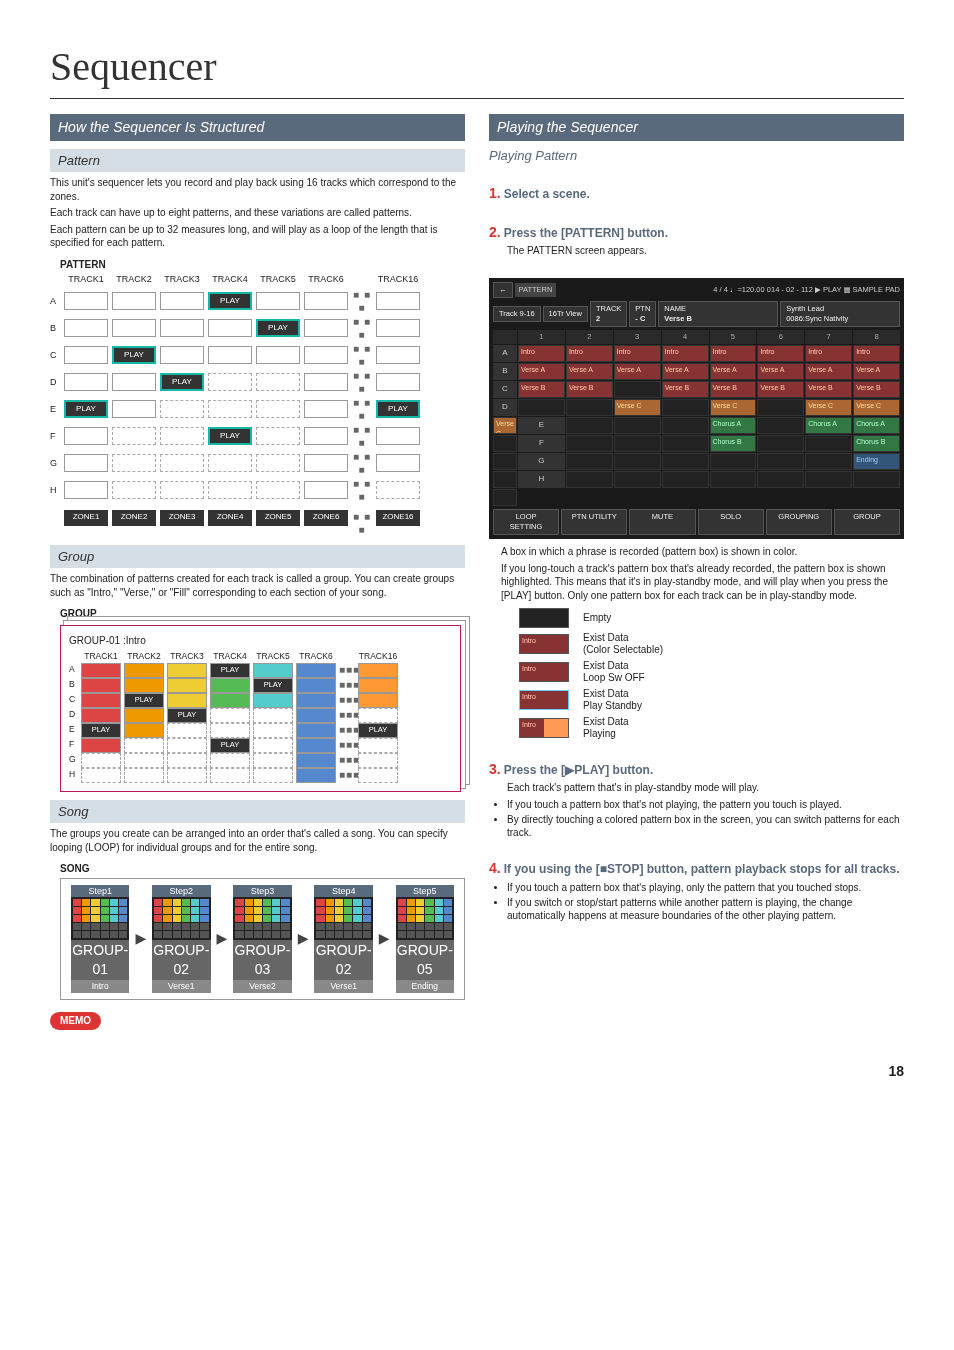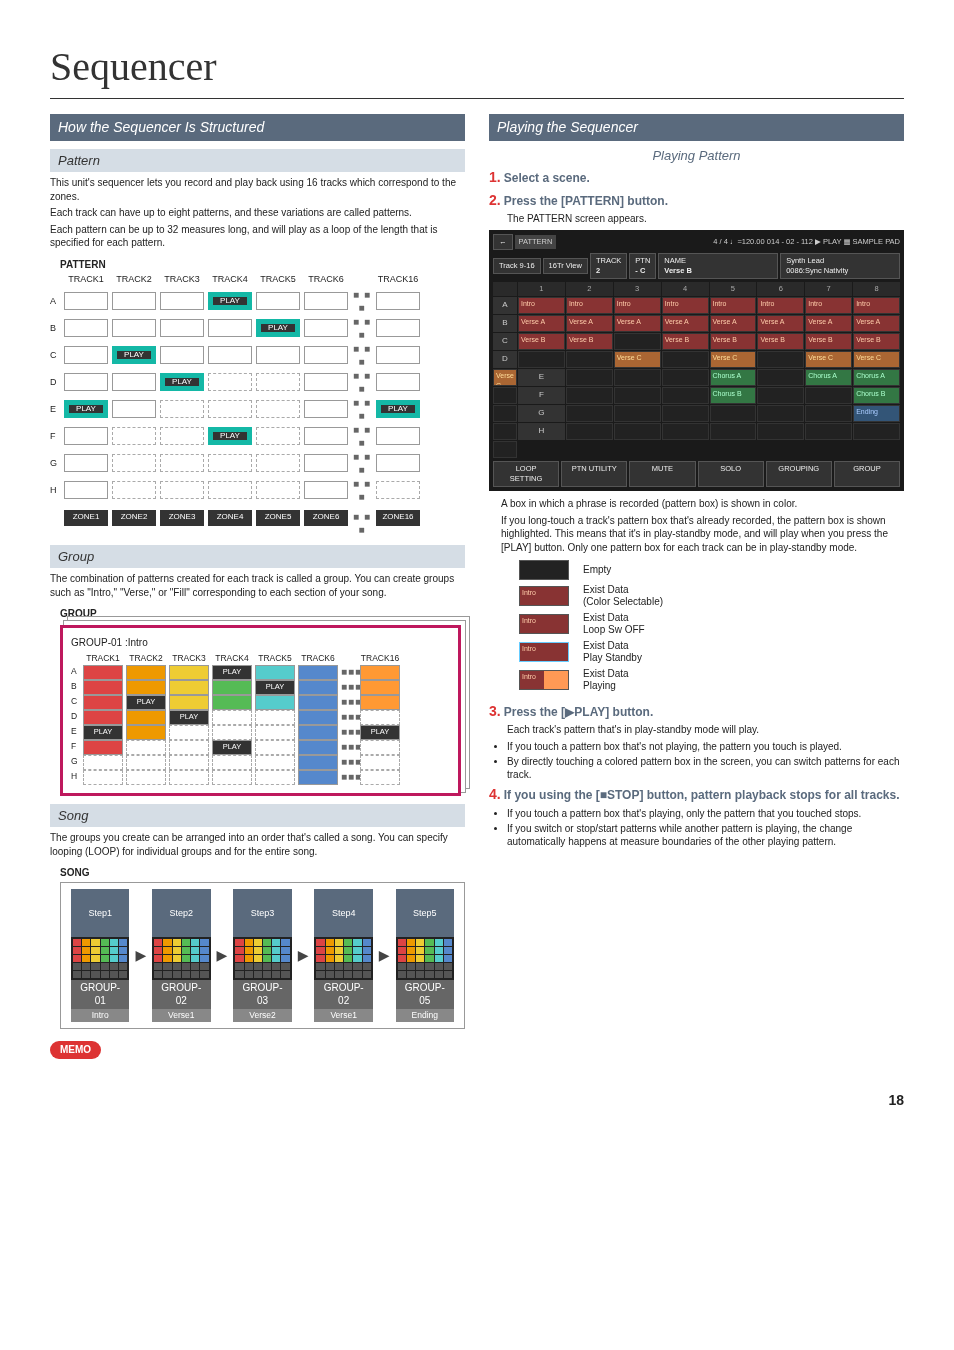--- a/index.html
+++ b/index.html
@@ -2,47 +2,47 @@
 <html><head>
 <meta charset="utf-8">
 <style>
   * { box-sizing: border-box; margin: 0; padding: 0; }
   body { font-family: "Helvetica Neue", Arial, sans-serif; font-size: 11px; color: #222; background: #fff; width: 954px; margin: 0 auto; padding: 40px 50px 40px 50px; line-height: 1.35; }
   .page-title { font-family: "Times New Roman", serif; font-size: 40px; font-weight: 300; color: #333; border-bottom: 1px solid #333; padding-bottom: 4px; margin-bottom: 15px; }
   .cols { display: flex; gap: 24px; }
   .col { flex: 1; min-width: 0; }
   .section-bar { background: #5a6a7d; color: #fff; font-size: 14px; font-weight: 500; padding: 4px 8px; margin-bottom: 6px; font-style: italic; }
   .sub-bar { background: #d5dde5; color: #333; font-size: 13px; font-weight: 400; padding: 3px 8px; margin: 8px 0 4px; font-style: italic; }
-  .sub-bar-clean { color: #5a6a7d; font-size: 13px; font-style: italic; margin: 6px 0 4px; text-align: center; }
+  .sub-bar-clean { color: #5a6a7d; font-size: 13px; font-style: italic; margin: 6px 0 4px; }
   .body-text { font-size: 10px; margin: 3px 0; line-height: 1.35; }
-  .step { margin: 4px 0; }
+  .step { margin: 20px 0; }
   .step-num { color: #d33; font-weight: 700; font-size: 14px; }
   .step-text { color: #5a6a7d; font-weight: 600; font-size: 12px; }
   .step-sub { font-size: 10px; margin-left: 18px; margin-top: 2px; }
   .bullet-list { margin: 3px 0 3px 18px; font-size: 10px; }
   .bullet-list li { margin: 2px 0; line-height: 1.3; }
   .memo-pill { display: inline-block; background: #d33; color: #fff; font-weight: 700; font-size: 10px; padding: 2px 10px; border-radius: 10px; margin: 10px 0 2px; }
   .fig-label { font-weight: 700; font-size: 10px; margin: 8px 0 2px 10px; }
   .pg-num { font-weight: 700; font-size: 14px; margin-top: 30px; text-align: right; }
 
   
   .pattern-diagram { width: 100%; border: none; margin-top: 2px; }
   .pat-head, .pat-row { display: flex; align-items: center; gap: 4px; }
   .pat-head { margin-left: 14px; margin-bottom: 2px; }
   .pat-hcell { width: 44px; font-size: 9px; text-align: center; }
   .pat-rlabel { width: 10px; font-size: 9px; }
   .pat-cell { width: 44px; height: 18px; border: 1px solid #999; position: relative; }
   .pat-cell.dashed { border: 1px dashed #aaa; }
-  .pat-cell.play { background: #333; color: #fff; font-size: 8px; display:flex; align-items:center; justify-content:center; border:5px solid #14b8a6; }
+  .pat-cell.play { background: #333; color: #fff; font-size: 8px; display:flex; align-items:center; justify-content:center; border:2px solid #14b8a6; }
   .dots { width: 20px; text-align: center; font-size: 10px; letter-spacing: 1px; color:#666; }
   .zone-row { display:flex; gap:4px; margin-top:6px; margin-left:14px; }
   .zone-cell { width:44px; height:16px; background:#333; color:#fff; font-size:8px; display:flex; align-items:center; justify-content:center; }
 
   
-  .group-diagram { border:3px solid #be185d; padding:8px; position:relative; box-shadow: 4px -4px 0 #fff, 4px -4px 0 1px #999, 8px -8px 0 #fff, 8px -8px 0 1px #999; margin:4px 4px 4px 10px;}
+  .group-diagram { border:1px solid #be185d; padding:8px; position:relative; box-shadow: 4px -4px 0 #fff, 4px -4px 0 1px #999, 8px -8px 0 #fff, 8px -8px 0 1px #999; margin:4px 4px 4px 10px;}
   .group-title { font-size:10px; margin-bottom:4px; }
   .grp-cell { width:40px; height:15px; border:1px solid #999; }
   .grp-cell.c-red { background:#d44; }
   .grp-cell.c-orange { background:#e90; }
   .grp-cell.c-yellow { background:#ec3; }
   .grp-cell.c-green { background:#5b5; }
   .grp-cell.c-cyan { background:#5cc; }
   .grp-cell.c-blue { background:#58c; }
   .grp-cell.c-db { background:#f93; }
   .grp-cell.dashed { border:1px dashed #aaa; background:#fff; }
@@ -50,25 +50,25 @@
   .grp-hcell { width:40px; font-size:8.5px; text-align:center; }
   .grp-row { display:flex; gap:3px; align-items:center; }
   .grp-rlabel { width:9px; font-size:8.5px; }
   .grp-cell.play { position:relative; }
   .grp-cell.play::after { content:"PLAY"; position:absolute; inset:0; background:#333; color:#fff; font-size:7.5px; display:flex; align-items:center; justify-content:center; }
 
   
   .song-wrap { border:1px solid #999; padding:6px 10px; margin:2px 0 2px 10px; }
   .song-row { display:flex; gap:6px; align-items:center; }
   .song-step { width:72px; }
-  .song-step-hd { background:#5a6a7d; color:#fff; font-size:9px; text-align:center; padding:18px 0; }
+  .song-step-hd { background:#5a6a7d; color:#fff; font-size:9px; text-align:center; padding:0 0; }
   .song-grid { display:grid; grid-template-columns:repeat(6,1fr); grid-auto-rows:7px; gap:1px; background:#222; padding:2px; }
   .sg-cell { background:#555; }
   .sg-cell.r{background:#d44}.sg-cell.o{background:#e90}.sg-cell.y{background:#ec3}.sg-cell.g{background:#5b5}.sg-cell.c{background:#5cc}.sg-cell.b{background:#58c}
-  .song-ft { background:#666; color:#fff; font-size:10px; text-align:center; padding:1px 7px; }
+  .song-ft { background:#666; color:#fff; font-size:14px; text-align:center; padding:1px 0; }
   .song-ft2 { background:#888; color:#fff; font-size:8.5px; text-align:center; padding:1px 0; }
   .song-arrow { font-size:14px; color:#444; }
 
   
   .screenshot { background:#1a1a1a; padding:4px; width:100%; font-size:8px; color:#ccc; margin:4px 0 6px; }
   .scr-top { display:flex; gap:2px; align-items:center; margin-bottom:3px; }
   .scr-btn { background:#333; color:#eee; padding:2px 5px; font-size:7.5px; border:1px solid #555; }
   .scr-tab { background:#444; padding:2px 4px; font-size:7.5px; }
   .scr-grid { display:grid; grid-template-columns: 24px repeat(8, 1fr); gap:1px; }
   .scr-rh { background:#333; display:flex; align-items:center; justify-content:center; font-size:8px; height:17px; }

